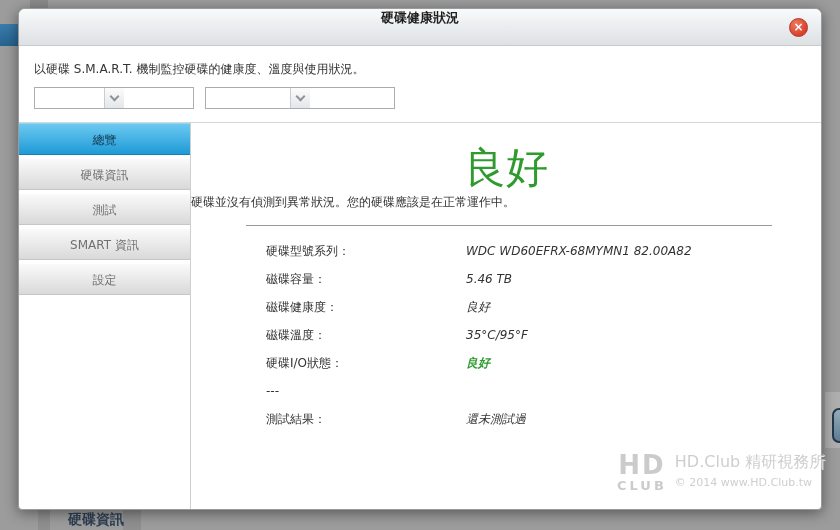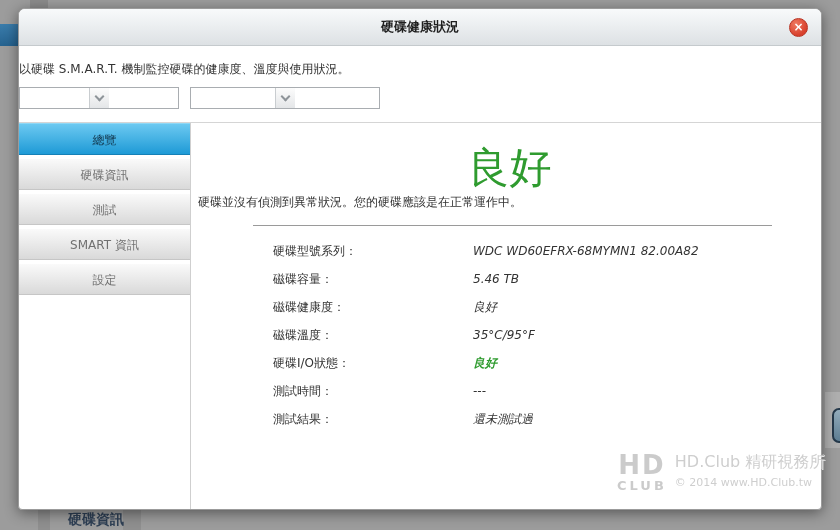--- a/index.html
+++ b/index.html
@@ -21,42 +21,42 @@
   .bg-right-btn { position:absolute; right:0; top:408px; width:8px; height:35px;
     background:linear-gradient(#93acbc,#5c7d92); border:2px solid #24384a;
     border-right:none; border-radius:7px 0 0 7px; }
 
   
   .dialog { position:absolute; left:18px; top:8px; width:804px; height:502px;
     background:#fff; border:1px solid #9b9b9b; border-radius:7px 7px 4px 4px;
     box-shadow:0 3px 14px rgba(0,0,0,0.45); }
   .titlebar { position:relative; height:37px; border-radius:6px 6px 0 0;
     background:linear-gradient(#f8fafb,#dde1e4); border-bottom:1px solid #c5cacd;
-    display:flex; align-items:center; justify-content:center; }
+    display:flex; align-items:flex-start; justify-content:center; }
   .title { font-size:13px; font-weight:bold; color:#1f1f1f; }
   .close-btn { position:absolute; right:13px; top:9px; width:19px; height:19px;
     border-radius:50%; background:radial-gradient(circle at 35% 30%,#ef7a62,#d8402c 70%);
     border:1px solid #b93322; color:#fff; font-size:12px; font-weight:bold;
     line-height:17px; text-align:center; cursor:pointer; }
 
-  .header { height:77px; border-bottom:1px solid #d5d5d5; padding:15px 0 0 0; }
+  .header { height:77px; border-bottom:1px solid #d5d5d5; padding:15px 0 0 15px; }
   .desc { font-size:12px; color:#333; }
   .selects { margin-top:9px; display:flex; gap:11px; }
   .select { height:22px; background:#fff; border:1px solid #a9adb1;
     display:flex; align-items:center; cursor:pointer;flex-direction:column; }
   .select .val { flex:1; padding:0 6px; font-size:12px; color:#222;
     white-space:nowrap; overflow:hidden; }
   .select.w1 { width:160px; } .select.w2 { width:190px; }
   .select .arrow-box { width:20px; height:100%; border-left:1px solid #c9cdd0;
     background:linear-gradient(#fcfcfc,#e4e6e8); display:flex; align-items:center;
     justify-content:center; }
   .chevron { width:7px; height:7px; border-right:2px solid #8e9499;
     border-bottom:2px solid #8e9499; transform:rotate(45deg); margin-top:-3px; }
 
-  .body { display:flex; height:386px;gap:7px; }
+  .body { display:flex; height:386px; }
   .sidebar { width:172px; border-right:1px solid #cfcfcf; padding-top:0; }
   .tab { height:32px; margin-bottom:3px; text-align:center; line-height:32px;
     font-size:12px; color:#707070; cursor:pointer;
     background:linear-gradient(#fafafa,#d9d9d9);
     border-top:1px solid #fff; border-bottom:1px solid #c6c6c6; }
   .tab.active { background:linear-gradient(#6cc9f1,#1e9ad6);
     border-top:1px solid #8ed7f5; border-bottom:1px solid #1580b6;
     color:#12374e; }
 
   .content { flex:1; position:relative; }
@@ -158,21 +158,20 @@
         </div>
         <div class="drow">
           <span class="lbl">磁碟溫度：</span>
           <span class="val">35°C/95°F</span>
         </div>
         <div class="drow">
           <span class="lbl">硬碟I/O狀態：</span>
           <span class="val green">良好</span>
         </div>
         <div class="drow">
-          <span class="lbl">測試時間：</span>
           <span class="val">---</span>
         </div>
         <div class="drow">
           <span class="lbl">測試結果：</span>
           <span class="val">還未測試過</span>
         </div>
       </div>
     </div>
   </div>
 </div>

